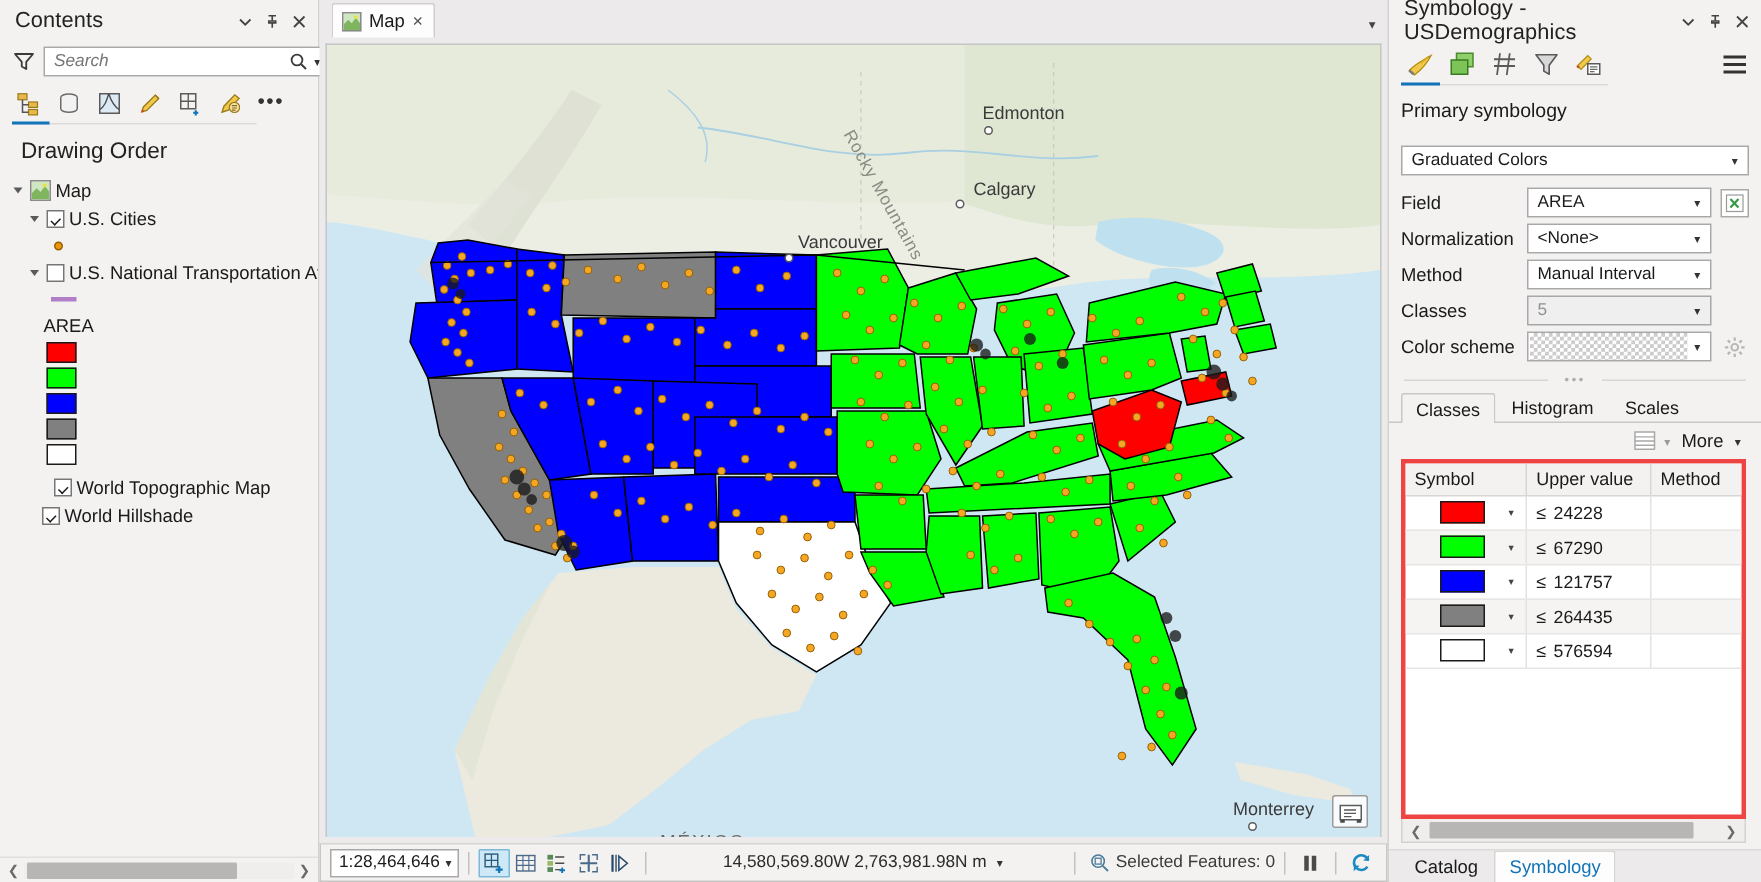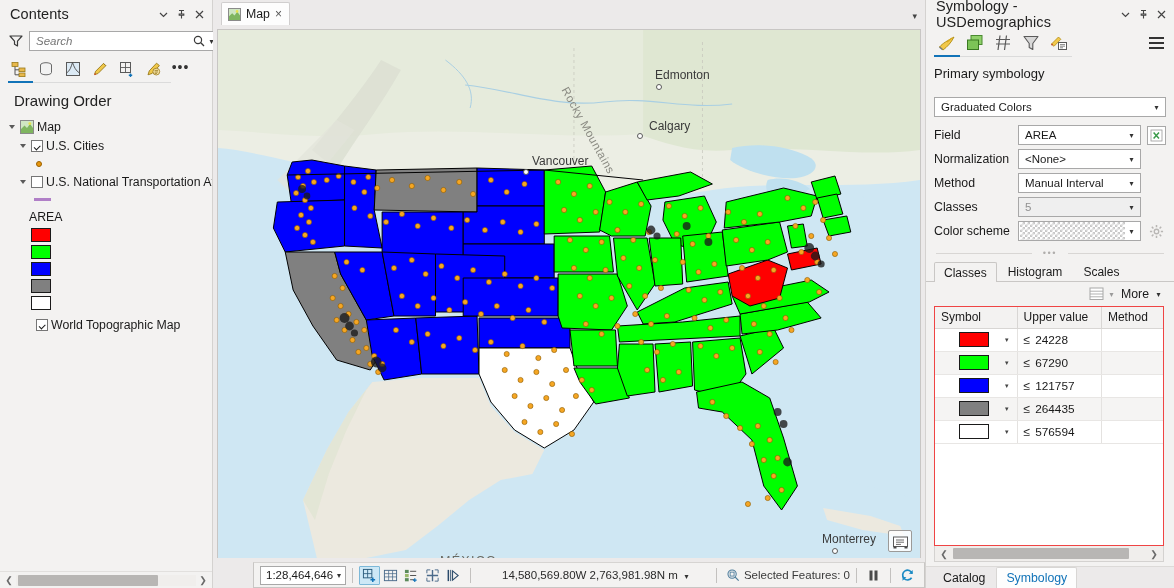--- a/index.html
+++ b/index.html
@@ -135,21 +135,21 @@
   .map-svg { position: absolute; inset: 0; width: 100%; height: 100%; display: block; }
   .ovw-widget {
     position: absolute; right: 8px; bottom: 6px; width: 24px; height: 22px;
     background: rgba(255,255,255,.82); border: 1px solid #9c9a98; border-radius: 2px;
     display: flex; align-items: center; justify-content: center; cursor: pointer;
   }
 
   .status-bar {
     height: 26px; display: flex; align-items: center; gap: 0;
     background: #f3f2f1; border: 1px solid #c8c6c4; border-top: 1px solid #d6d4d2;
-    padding: 0 6px; flex-shrink: 0; position: relative; margin-left: 40px;
+    padding: 0 6px; flex-shrink: 0; position: relative;
   }
   .scale-combo {
     width: 86px; height: 19px; background: #fff; border: 1px solid #a8a8a8;
     display: flex; align-items: center; padding-left: 5px; font-size: 11.5px;
     justify-content: space-between;
   }
   .scale-combo .dd-caret { width: 13px; }
   .sb-divider { width: 1px; height: 15px; background: #c3c1bf; margin: 0 6px; }
   .sb-tool {
     width: 21px; height: 19px; display: flex; align-items: center; justify-content: center;
@@ -241,21 +241,21 @@
   }
 
   .classes-toolrow {
     height: 24px; display: flex; align-items: center; justify-content: flex-end;
     gap: 4px; padding: 0 10px 0 8px; flex-shrink: 0;
   }
   .list-ico-btn { display: flex; align-items: center; gap: 1px; cursor: pointer; }
   .more-btn { display: flex; align-items: center; gap: 4px; font-size: 12.3px; color: #1a1a1a; cursor: pointer; }
 
   .classes-table-wrap {
-    margin: 0 10px 0 8px; background: #fff; border: 1px solid #ef4444;
+    margin: 0 10px 0 8px; background: #fff; border: 3px solid #ef4444;
     flex: 1; overflow: hidden; display: flex; flex-direction: column; min-height: 0;
   }
   .ctbl { width: 100%; border-collapse: collapse; table-layout: fixed; }
   .ctbl th {
     background: #f3f2f1; font-weight: normal; font-size: 12px; text-align: left;
     padding: 3px 6px; border-right: 1px solid #d8d6d4; border-bottom: 1px solid #d8d6d4;
     color: #1a1a1a; height: 21px;
   }
   .ctbl td {
     font-size: 11.8px; padding: 0 6px; border-right: 1px solid #e4e2e0;
@@ -428,20 +428,24 @@
       <div class="swatch-wrap">
           <span class="color-swatch" style="background:#808080"></span>
         </div>
       <div class="swatch-wrap">
           <span class="color-swatch" style="background:#FFFFFF"></span>
         </div>
 
       <div class="tree-row" style="padding-left:36px;margin-top:4px">
         <span class="chk on"></span>
         <span class="tree-label">World Topographic Map</span>
+      </div>
+      <div class="tree-row" style="padding-left:28px">
+        <span class="chk on"></span>
+        <span class="tree-label">World Hillshade</span>
       </div>
     </div>
 
     <div class="ct-scrollbar">
       <span class="sb-arrow">❮</span>
       <span class="sb-track">
           <span class="sb-thumb"></span>
         </span>
       <span class="sb-arrow">❯</span>
     </div>

